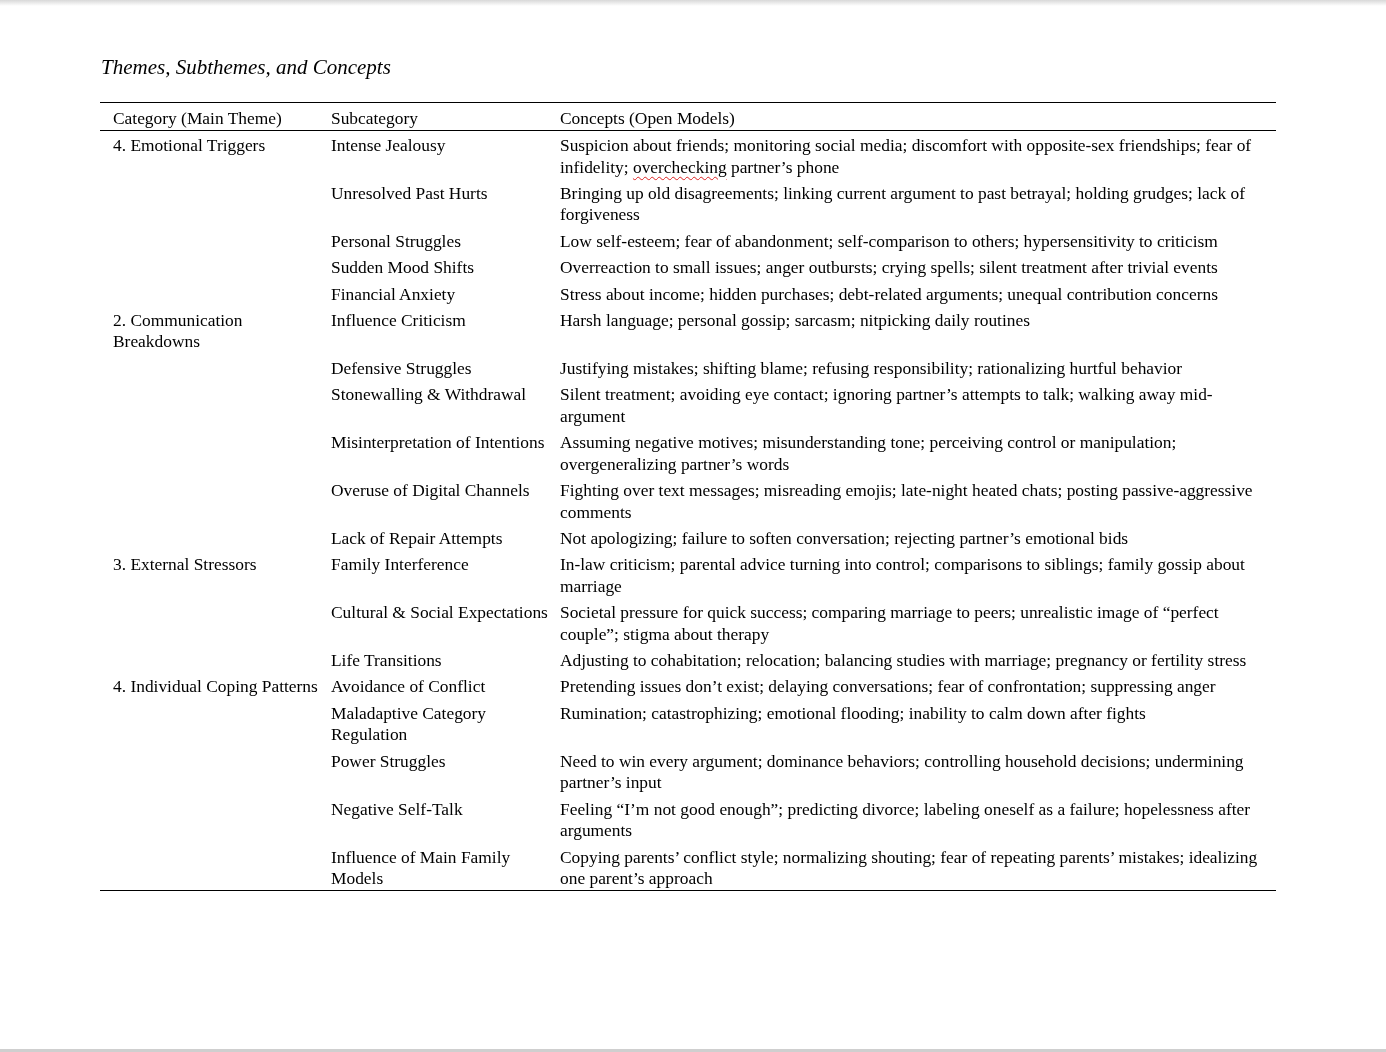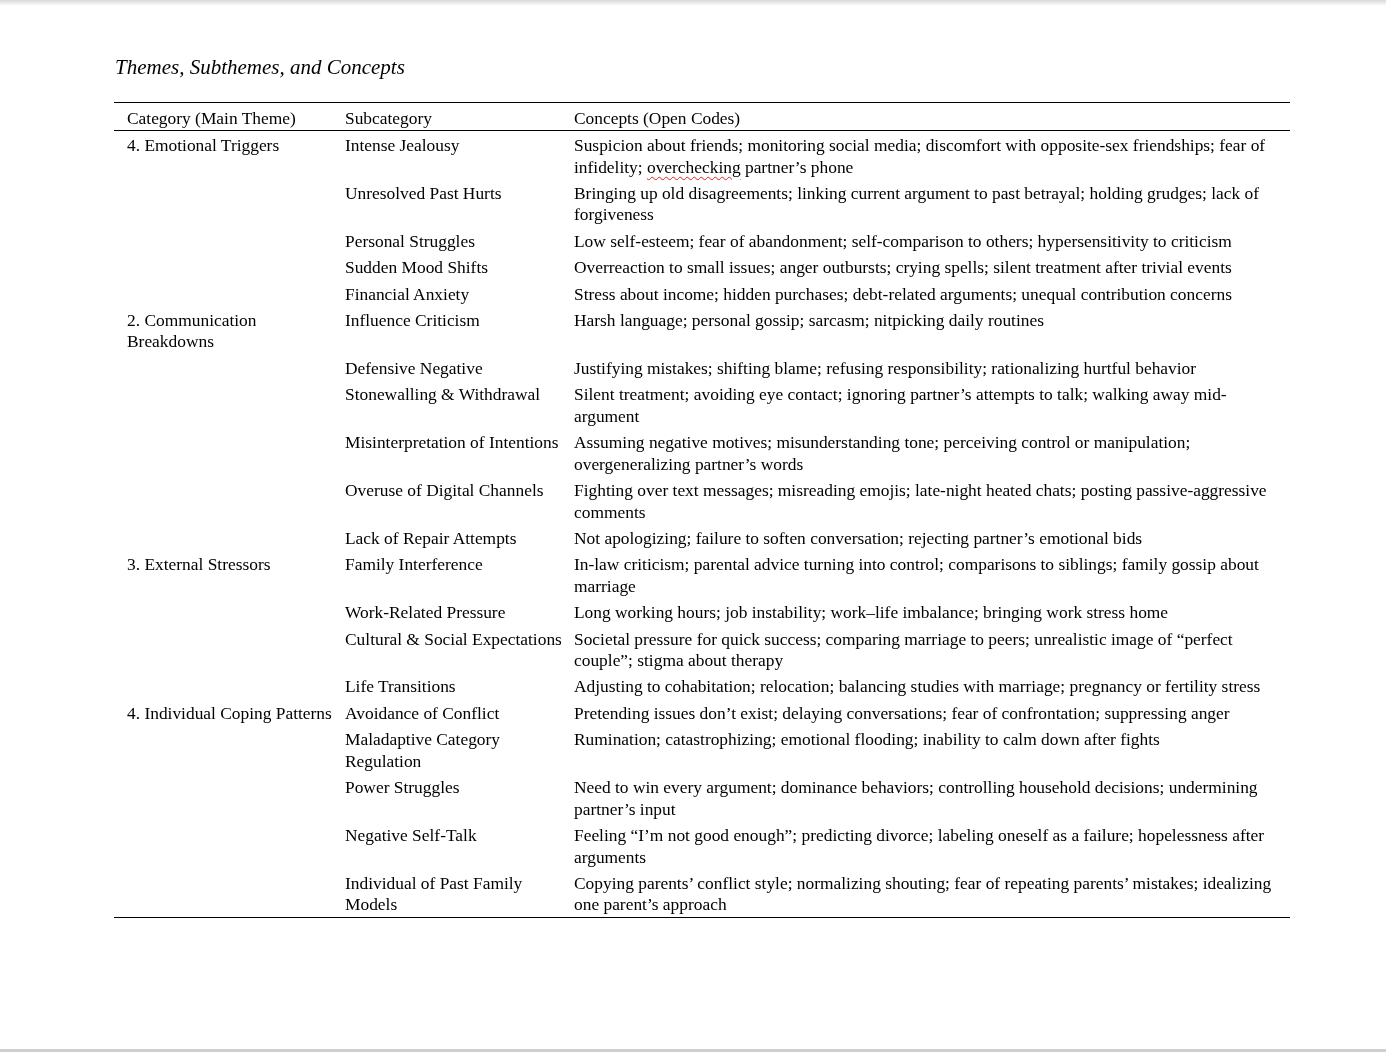--- a/index.html
+++ b/index.html
@@ -11,21 +11,21 @@
     position: relative;
   }
   .top-shade {
     position: absolute; left: 0; top: 0; width: 1386px; height: 6px;
     background: linear-gradient(#d8d8d8, #ffffff);
   }
   .bottom-bar {
     position: absolute; left: 0; top: 1049px; width: 1386px; height: 3px;
     background: #cfcfcf;
   }
-  .page { position: absolute; left: 114px; top: 54px; width: 1176px; }
+  .page { position: absolute; left: 100px; top: 54px; width: 1176px; }
   .title {
     font-style: italic; font-size: 21px; line-height: 26px;
     padding-left: 1px; margin: 0;
   }
   table {
     position: absolute; top: 48px; left: 0;
     width: 1176px; border-collapse: collapse;
     font-size: 17.4px; line-height: 21.5px;
   }
   th, td { text-align: left; vertical-align: top; font-weight: normal; padding: 0; }
@@ -43,21 +43,21 @@
 
 <div class="top-shade"></div>
 
 <div class="page">
   <p class="title">Themes, Subthemes, and Concepts</p>
   <table>
     <thead>
       <tr>
         <th class="c1">Category (Main Theme)</th>
         <th class="c2">Subcategory</th>
-        <th class="c3">Concepts (Open Codes)</th>
+        <th class="c3">Concepts (Open Models)</th>
       </tr>
     </thead>
     <tbody id="tbody">
         <tr>
           <td class="c1">4. Emotional Triggers</td>
           <td class="c2">Intense Jealousy</td>
           <td class="c3"><span>Suspicion about friends; monitoring social media; discomfort with opposite-sex friendships; fear of infidelity; </span><span class="spell">overchecking</span><span> partner’s phone</span></td>
         </tr>
         <tr>
           <td class="c1"></td>
@@ -79,21 +79,21 @@
           <td class="c2">Financial Anxiety</td>
           <td class="c3">Stress about income; hidden purchases; debt-related arguments; unequal contribution concerns</td>
         </tr>
         <tr>
           <td class="c1">2. Communication Breakdowns</td>
           <td class="c2">Influence Criticism</td>
           <td class="c3">Harsh language; personal gossip; sarcasm; nitpicking daily routines</td>
         </tr>
         <tr>
           <td class="c1"></td>
-          <td class="c2">Defensive Negative</td>
+          <td class="c2">Defensive Struggles</td>
           <td class="c3">Justifying mistakes; shifting blame; refusing responsibility; rationalizing hurtful behavior</td>
         </tr>
         <tr>
           <td class="c1"></td>
           <td class="c2">Stonewalling &amp; Withdrawal</td>
           <td class="c3">Silent treatment; avoiding eye contact; ignoring partner’s attempts to talk; walking away mid-argument</td>
         </tr>
         <tr>
           <td class="c1"></td>
           <td class="c2">Misinterpretation of Intentions</td>
@@ -106,25 +106,20 @@
         </tr>
         <tr>
           <td class="c1"></td>
           <td class="c2">Lack of Repair Attempts</td>
           <td class="c3">Not apologizing; failure to soften conversation; rejecting partner’s emotional bids</td>
         </tr>
         <tr>
           <td class="c1">3. External Stressors</td>
           <td class="c2">Family Interference</td>
           <td class="c3">In-law criticism; parental advice turning into control; comparisons to siblings; family gossip about marriage</td>
-        </tr>
-        <tr>
-          <td class="c1"></td>
-          <td class="c2">Work-Related Pressure</td>
-          <td class="c3">Long working hours; job instability; work–life imbalance; bringing work stress home</td>
         </tr>
         <tr>
           <td class="c1"></td>
           <td class="c2">Cultural &amp; Social Expectations</td>
           <td class="c3">Societal pressure for quick success; comparing marriage to peers; unrealistic image of “perfect couple”; stigma about therapy</td>
         </tr>
         <tr>
           <td class="c1"></td>
           <td class="c2">Life Transitions</td>
           <td class="c3">Adjusting to cohabitation; relocation; balancing studies with marriage; pregnancy or fertility stress</td>
@@ -144,20 +139,20 @@
           <td class="c2">Power Struggles</td>
           <td class="c3">Need to win every argument; dominance behaviors; controlling household decisions; undermining partner’s input</td>
         </tr>
         <tr>
           <td class="c1"></td>
           <td class="c2">Negative Self-Talk</td>
           <td class="c3">Feeling “I’m not good enough”; predicting divorce; labeling oneself as a failure; hopelessness after arguments</td>
         </tr>
         <tr>
           <td class="c1"></td>
-          <td class="c2">Individual of Past Family Models</td>
+          <td class="c2">Influence of Main Family Models</td>
           <td class="c3">Copying parents’ conflict style; normalizing shouting; fear of repeating parents’ mistakes; idealizing one parent’s approach</td>
         </tr>
       </tbody>
   </table>
 </div>
 
 <div class="bottom-bar"></div>
 
 </body></html>

